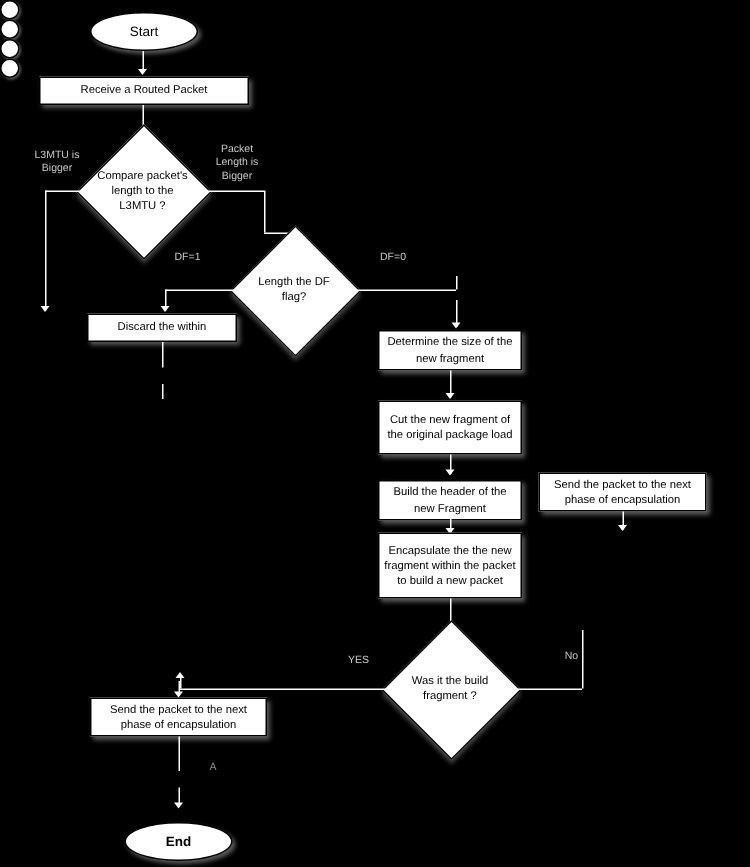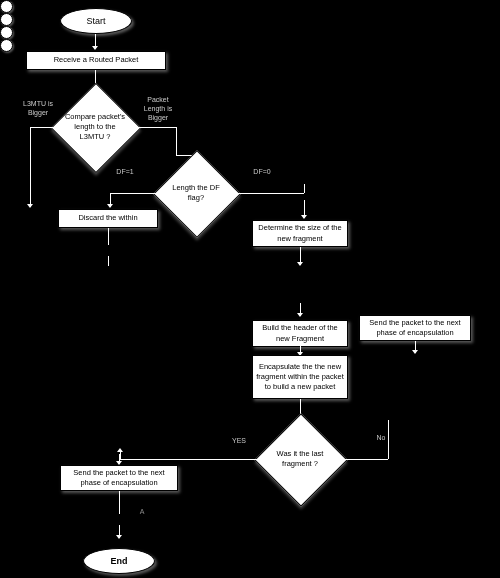--- a/index.html
+++ b/index.html
@@ -129,20 +129,23 @@
   <div class="edge v" style="left:304px;top:200px;height:18px;"></div>
   <div class="arrow down" style="left:301px;top:215px;"></div>
 
   <div class="node process" style="left:252px;top:220px;width:96px;height:27px;">
     <span>Determine the size of the new fragment</span>
   </div>
 
   <div class="edge v" style="left:300px;top:247px;height:18px;"></div>
   <div class="arrow down" style="left:297px;top:262px;"></div>
 
+  <div class="node process" style="left:252px;top:267px;width:96px;height:36px;">
+    <span>Cut the new fragment of the original package load</span>
+  </div>
 
   <div class="edge v" style="left:300px;top:303px;height:13px;"></div>
   <div class="arrow down" style="left:297px;top:313px;"></div>
 
   <div class="node process" style="left:252px;top:320px;width:96px;height:27px;">
     <span>Build the header of the new Fragment</span>
   </div>
 
   <div class="edge v" style="left:300px;top:343px;height:12px;"></div>
   <div class="arrow down" style="left:297px;top:352px;"></div>
@@ -155,21 +158,21 @@
   <div class="arrow down" style="left:297px;top:422px;"></div>
 
   <div class="node process" style="left:359px;top:315px;width:112px;height:26px;">
     <span>Send the packet to the next phase of encapsulation</span>
   </div>
   <div class="edge v" style="left:415px;top:341px;height:12px;"></div>
   <div class="arrow down" style="left:412px;top:350px;"></div>
 
   <div class="decision" style="left:268px;top:427px;width:64px;height:64px;">
     <div class="dia"></div>
-    <div class="dtxt">Was it the last fragment ?</div>
+    <div class="dtxt">Was it the build fragment ?</div>
   </div>
 
   <div class="elabel" style="left:226px;top:437px;width:26px;">YES</div>
   <div class="edge h" style="left:120px;top:459px;width:148px;"></div>
   <div class="edge v" style="left:120px;top:452px;height:7px;"></div>
   <div class="arrow up" style="left:117px;top:448px;"></div>
 
   <div class="elabel" style="left:370px;top:434px;width:22px;">No</div>
   <div class="edge h" style="left:332px;top:459px;width:56px;"></div>
   <div class="edge v" style="left:388px;top:420px;height:39px;"></div>

